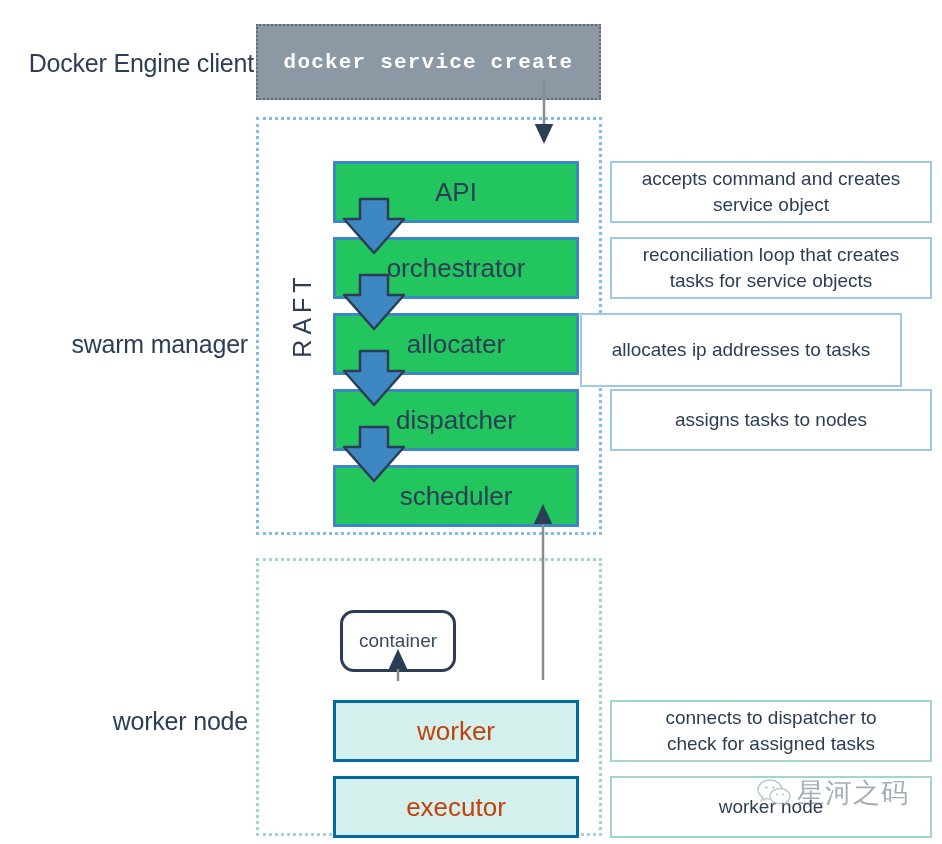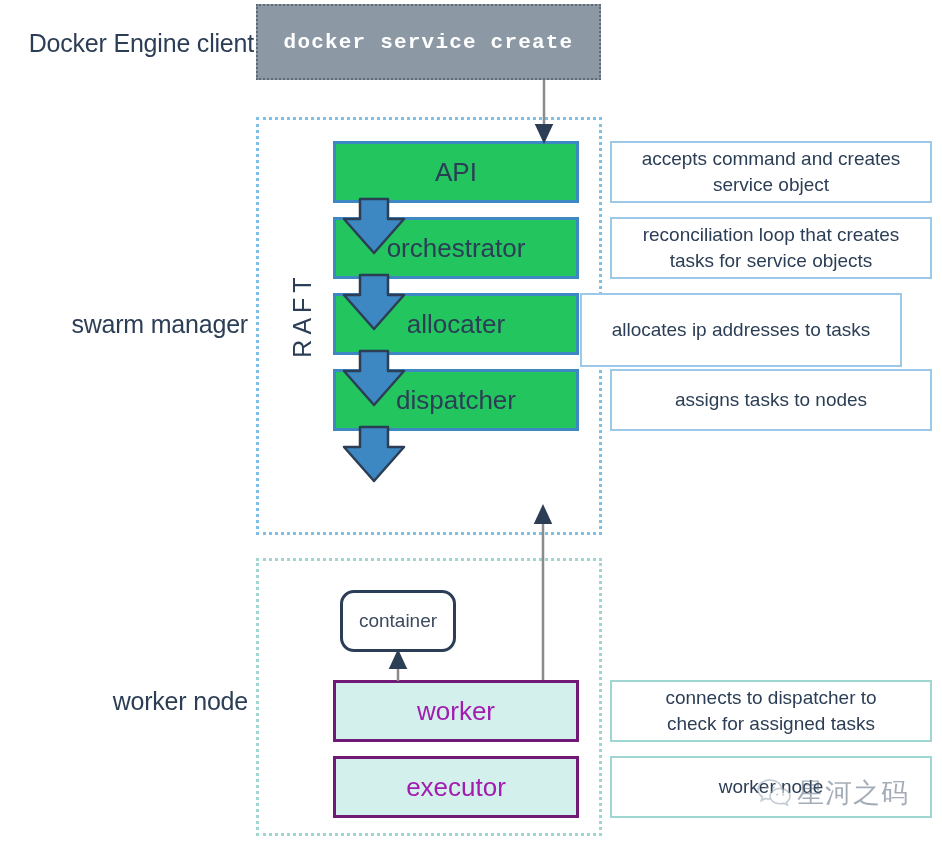--- a/index.html
+++ b/index.html
@@ -21,20 +21,21 @@
   }
 
   
   .node {
     position: absolute;
     box-sizing: border-box;
     display: flex;
     align-items: center;
     justify-content: center;
     text-align: center;
+    margin-top: 20px;
   }
 
   
   .side-label {
     color: #2c3e55;
     font-size: 25px;
     font-weight: 400;
     letter-spacing: -0.2px;
     white-space: nowrap;
     justify-content: flex-end;
@@ -79,22 +80,22 @@
   .blue-box {
     background: #22c55e;
     border: 3px solid #3d87c2;
     color: #2c3e55;
     font-size: 26px;
   }
 
   
   .teal-box {
     background: #d3f0ec;
-    border: 3px solid #701a75;
-    color: #a21caf;
+    border: 3px solid #0369a1;
+    color: #c2410c;
     font-size: 26px;
   }
 
   
   .container-box {
     background: #ffffff;
     border: 3px solid #2c3e55;
     border-radius: 14px;
     color: #3b4a5e;
     font-size: 19px;
@@ -157,20 +158,21 @@
   <div class="node cmd-box" style="left:256px; top:4px; width:345px; height:76px;">docker service create</div>
 
   <div class="node blue-box" style="left:333px; top:141px; width:246px; height:62px;">API</div>
 
   <div class="node blue-box" style="left:333px; top:217px; width:246px; height:62px;">orchestrator</div>
 
   <div class="node blue-box" style="left:333px; top:369px; width:246px; height:62px;">dispatcher</div>
 
   <div class="node blue-box" style="left:333px; top:293px; width:246px; height:62px;">allocater</div>
 
+  <div class="node blue-box" style="left:333px; top:445px; width:246px; height:62px;">scheduler</div>
 
   <div class="node container-box" style="left:340px; top:590px; width:116px; height:62px;">container</div>
 
   <div class="node teal-box" style="left:333px; top:680px; width:246px; height:62px;">worker</div>
 
   <div class="node teal-box" style="left:333px; top:756px; width:246px; height:62px;">executor</div>
 
   <div class="node note note-blue" style="left:610px; top:141px; width:322px; height:62px; flex-direction:column;">
     <span>accepts command and creates</span>
     <span>service object</span>

